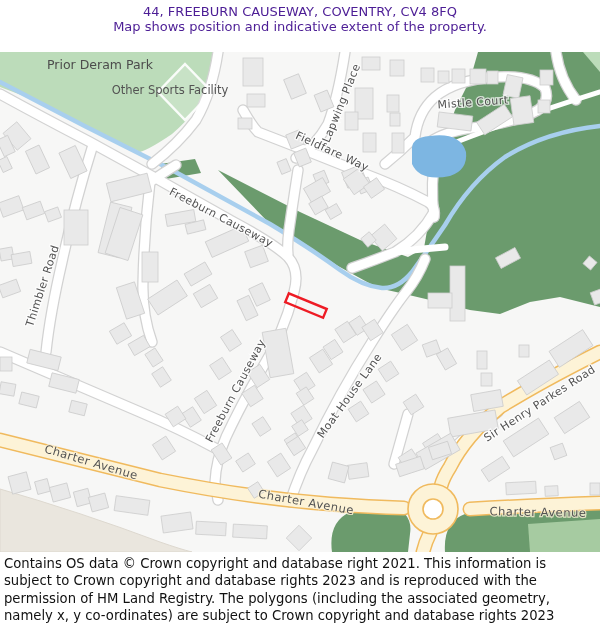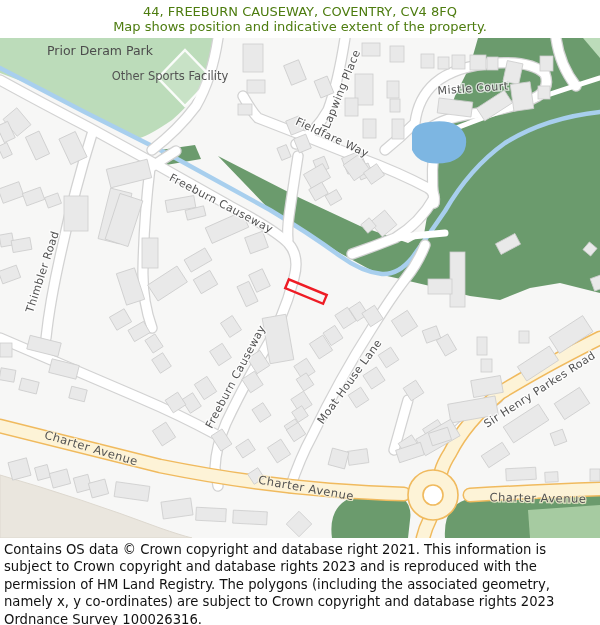--- a/index.html
+++ b/index.html
@@ -1,20 +1,20 @@
 <!DOCTYPE html>
 <html><head>
 <meta charset="utf-8">
 <style>
   html,body{margin:0;padding:0;background:#ffffff;}
   body{width:600px;height:625px;overflow:hidden;font-family:"DejaVu Sans","Liberation Sans",sans-serif;}
-  .header{height:38px;text-align:center;color:#4d7c0f;}
+  .header{height:38px;text-align:center;color:#4c1d95;}
   .header .t1{font-size:13px;padding-top:4px;}
   .header .t2{font-size:13px;margin-top:0;}
-  .mapwrap{width:600px;height:500px;position:relative;}
+  .mapwrap{width:600px;height:500px;position:relative;margin-top:14px;}
   svg{display:block;}
   .footer{font-size:13.2px;line-height:17.4px;color:#111;padding:3px 4px 0 4px;text-align:left;}
   text{font-family:"DejaVu Sans","Liberation Sans",sans-serif;fill:#525252;}
   .stlbl{font-size:11px;letter-spacing:.4px;paint-order:stroke;stroke:#ffffff;stroke-width:2.6px;stroke-opacity:.72;}
   .chlbl{font-size:11.5px;letter-spacing:.5px;paint-order:stroke;stroke:#fdf3d7;stroke-width:2.4px;stroke-opacity:.8;}
   .pklbl{font-size:12.5px;fill:#4c4c4c;}
   .splbl{font-size:11.5px;fill:#535353;}
 </style>
 </head>
 <body>

